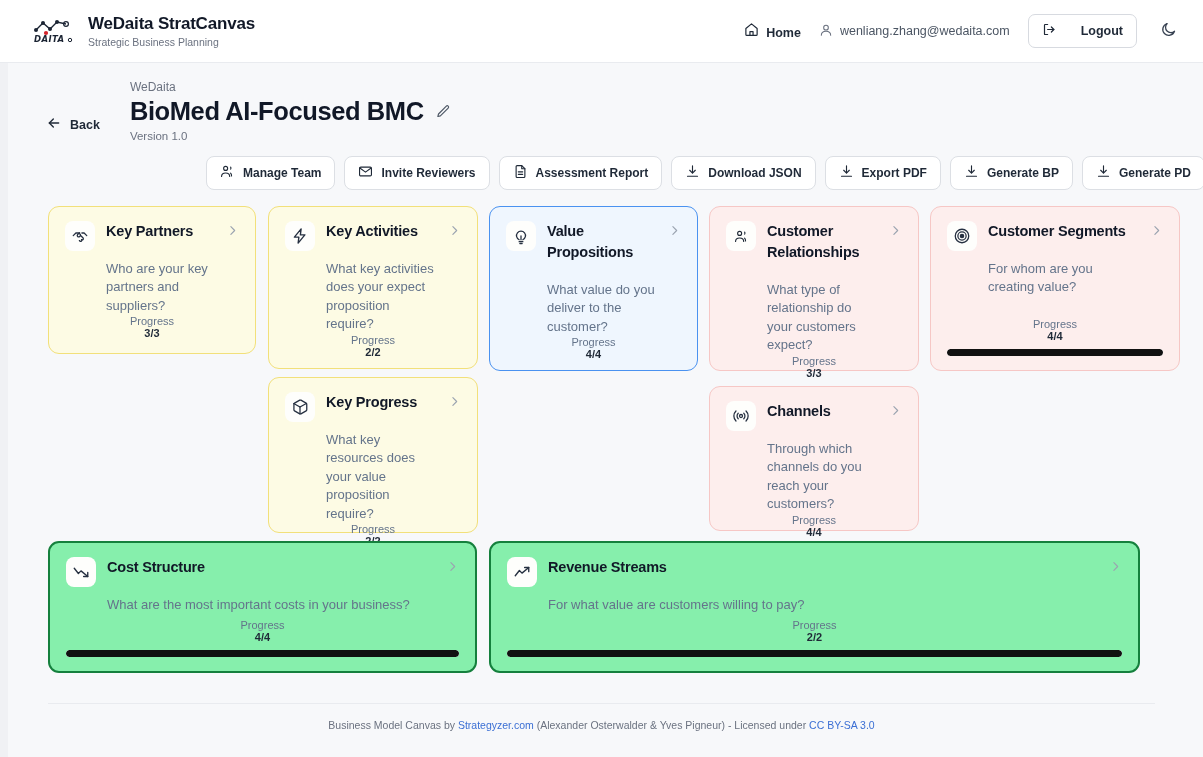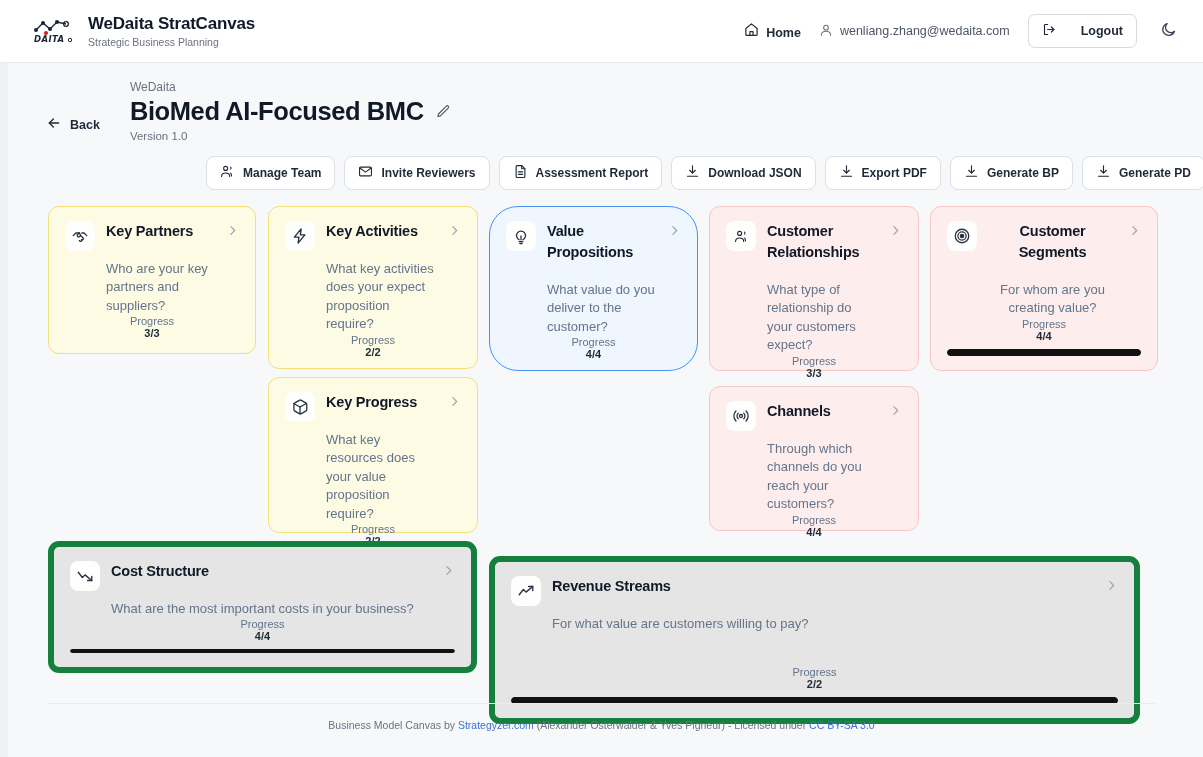--- a/index.html
+++ b/index.html
@@ -58,21 +58,21 @@
 
   
   .canvas { position: relative; margin: 16px 0 0 0; height: 470px; }
   .card {
     position: absolute; border-radius: 11px; padding: 14px 16px 14px 16px;
     display: flex; flex-direction: column;
   }
   .c-yellow { background: #fdfbe4; border: 1px solid #f2e07a; }
   .c-blue   { background: #eff6fe; border: 1px solid #4a92f0; }
   .c-pink   { background: #fdeeed; border: 1px solid #f6c7c5; }
-  .c-green  { background: #e5e5e5; border: 6px solid #15803d; }
+  .c-green  { background: #86efac; border: 2px solid #15803d; }
 
   .card-head { display: flex; align-items: flex-start; gap: 11px; }
   .icon-box {
     width: 30px; height: 30px; flex: 0 0 30px; border-radius: 8px;
     background: #fefefc; display: flex; align-items: center; justify-content: center;
   }
   .card-title { font-size: 14.5px; font-weight: bold; color: #111827; line-height: 1.45; letter-spacing: -0.2px; }
   .card-desc { font-size: 13px; color: #64748b; line-height: 1.42; margin-top: 18px; }
   .chev { margin-left: auto; color: #9aa3b0; display: flex; padding-top: 3px; }
   .card-body { flex: 1; }
@@ -323,21 +323,21 @@
         </div>
         <div class="card-body"></div>
         <div class="prog-row">
           <span class="prog-label">Progress</span>
           <span class="prog-val">2/2</span>
         </div>
         <div class="prog-track">
           <div class="prog-fill" style="width:100%"></div>
         </div>
       </div>
-      <div class="card c-blue" style="left: 489px; top: 0px; width: 209px; height: 165px; border-radius: 29px;">
+      <div class="card c-blue" style="left: 489px; top: 0px; width: 209px; height: 165px;">
         <div class="card-head">
           <div class="icon-box">
             <svg width="18" height="18" viewBox="0 0 24 24" fill="none" stroke="#263041" stroke-width="1.7" stroke-linecap="round" stroke-linejoin="round">
               <path d="M9.5 17a6 6 0 1 1 5 0"></path>
               <path d="M9.5 19.5h5"></path>
               <path d="M10.5 22h3"></path>
               <path d="M12 12v5"></path>
             </svg>
           </div>
           <div style="flex:1">
@@ -411,21 +411,21 @@
         </div>
         <div class="card-body"></div>
         <div class="prog-row">
           <span class="prog-label">Progress</span>
           <span class="prog-val">4/4</span>
         </div>
         <div class="prog-track">
           <div class="prog-fill" style="width:100%"></div>
         </div>
       </div>
-      <div class="card c-pink" style="left: 930px; top: 0px; width: 228px; height: 165px; text-align: center;">
+      <div class="card c-pink" style="left: 930px; top: 0px; width: 250px; height: 165px;">
         <div class="card-head">
           <div class="icon-box">
             <svg width="18" height="18" viewBox="0 0 24 24" fill="none" stroke="#263041" stroke-width="1.7">
               <circle cx="12" cy="12" r="9"></circle>
               <circle cx="12" cy="12" r="5.5"></circle>
               <circle cx="12" cy="12" r="2.2" fill="#263041"></circle>
             </svg>
           </div>
           <div style="flex:1">
             <div class="card-title">Customer Segments</div>
@@ -466,21 +466,21 @@
         </div>
         <div class="card-body"></div>
         <div class="prog-row">
           <span class="prog-label">Progress</span>
           <span class="prog-val">4/4</span>
         </div>
         <div class="prog-track">
           <div class="prog-fill" style="width:100%"></div>
         </div>
       </div>
-      <div class="card c-green" style="left: 489px; top: 350px; width: 651px; height: 168px;">
+      <div class="card c-green" style="left: 489px; top: 335px; width: 651px; height: 132px;">
         <div class="card-head">
           <div class="icon-box">
             <svg width="18" height="18" viewBox="0 0 24 24" fill="none" stroke="#263041" stroke-width="1.8" stroke-linecap="round" stroke-linejoin="round">
               <path d="M3 17l5.5-7 3.5 3.5L21 6"></path>
               <path d="M15.5 6H21v5.5"></path>
             </svg>
           </div>
           <div style="flex:1">
             <div class="card-title">Revenue Streams</div>
             <div class="card-desc">For what value are customers willing to pay?</div>

